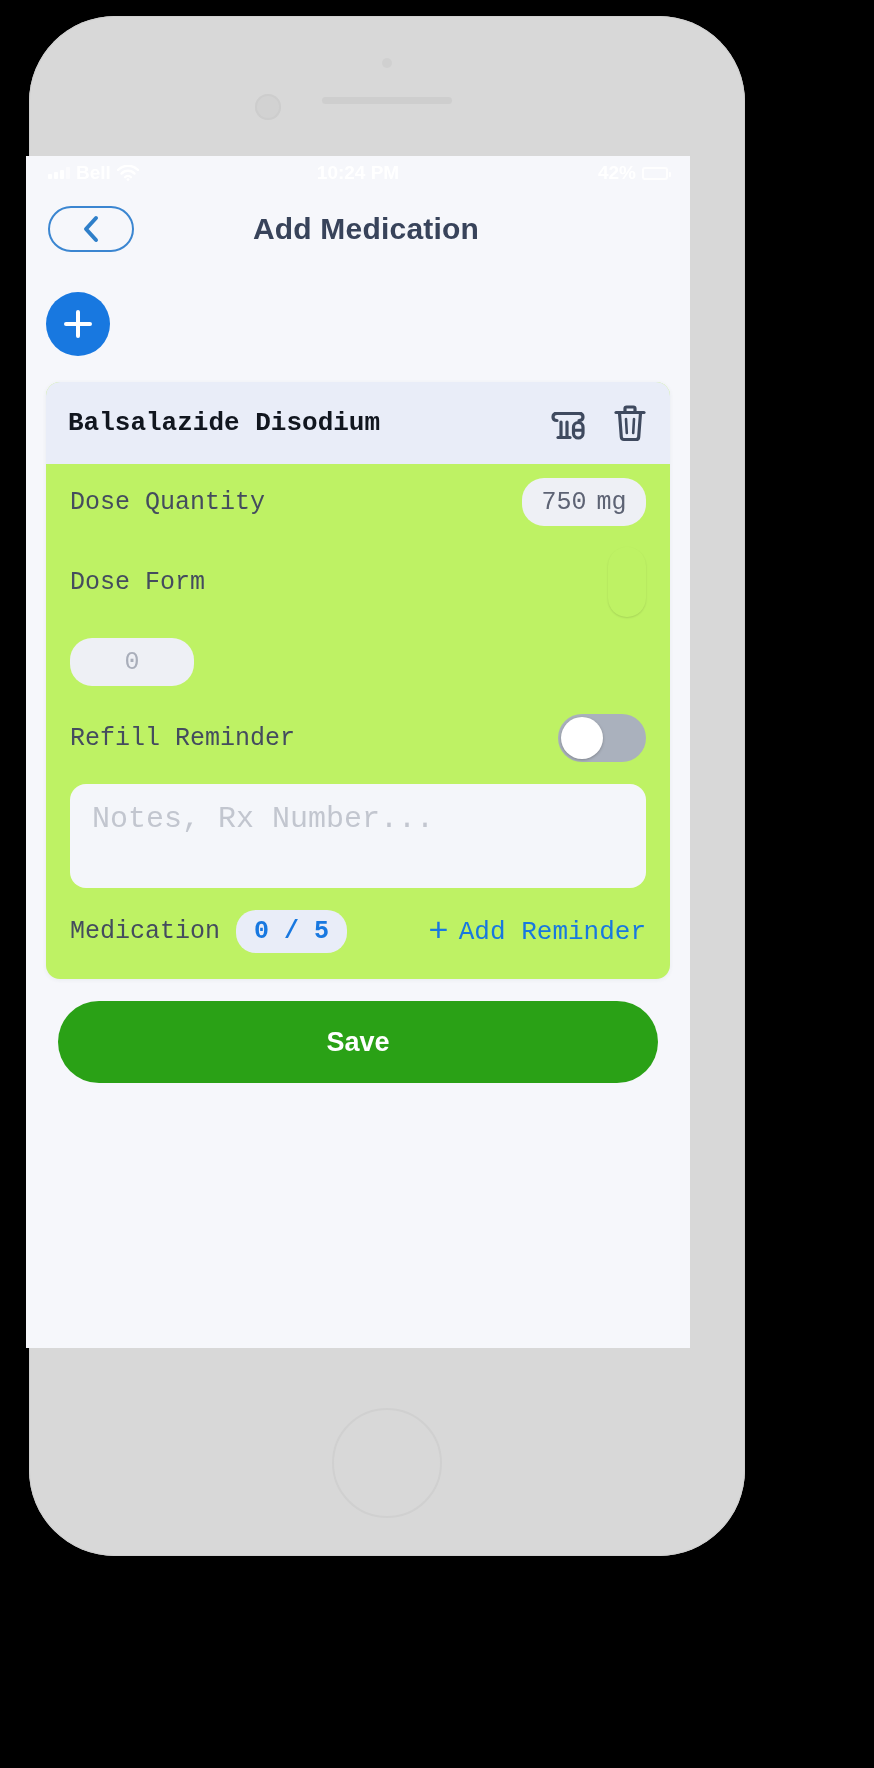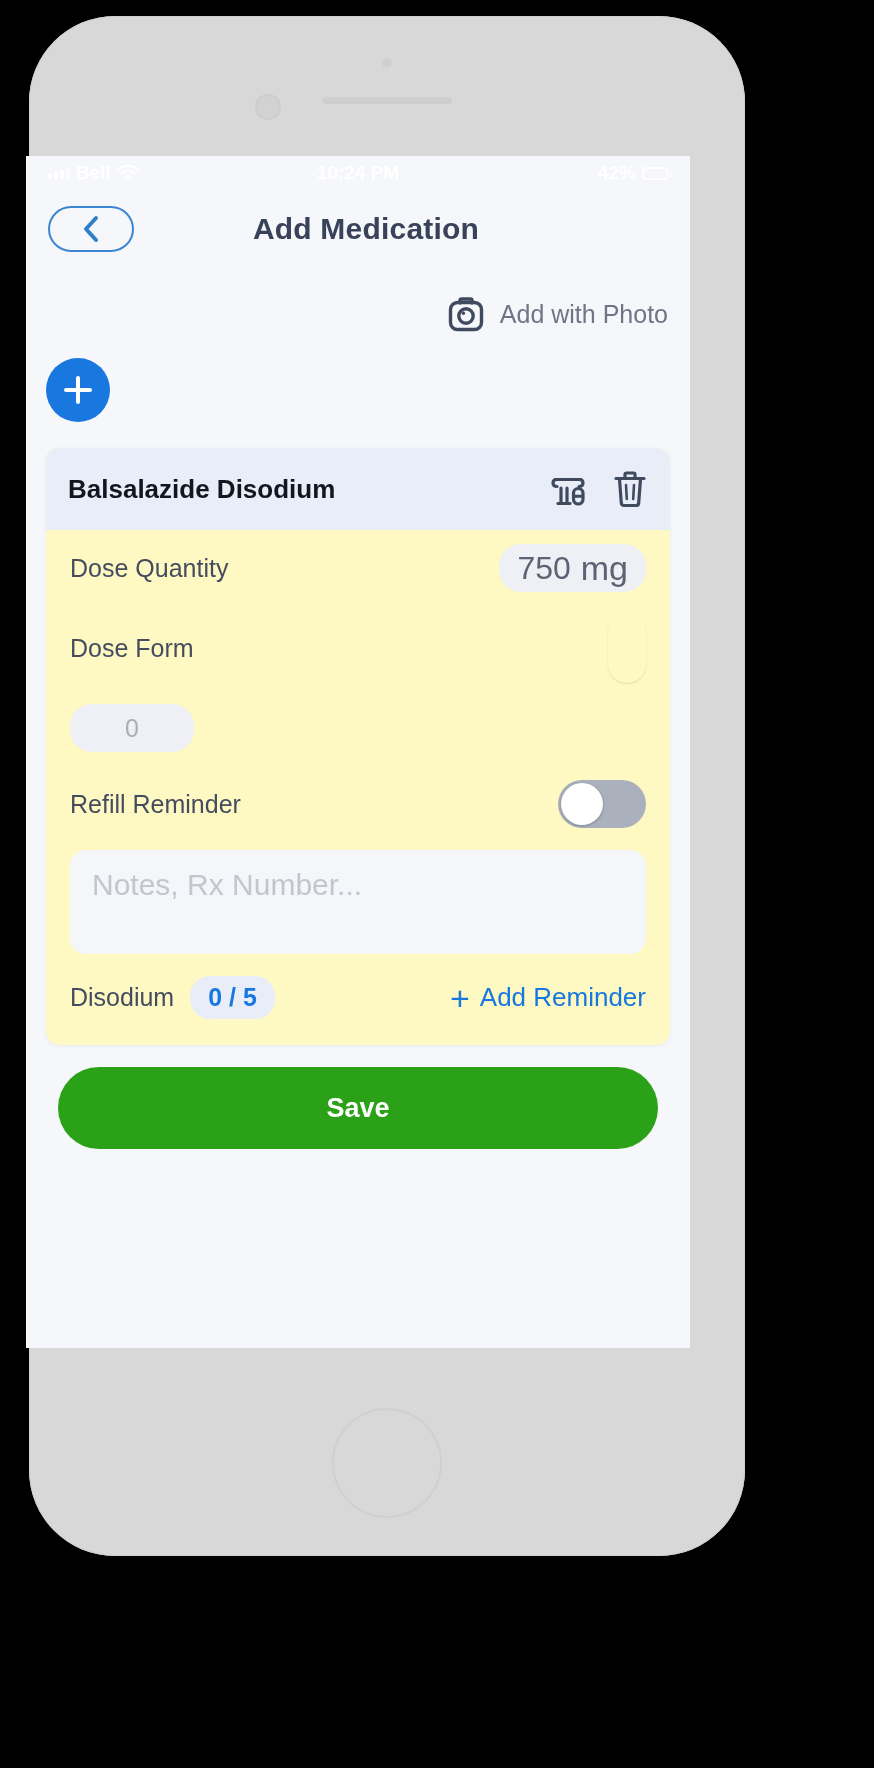--- a/index.html
+++ b/index.html
@@ -147,24 +147,25 @@
   #add-med-button::before,
   #add-med-button::after {
     content: ""; position: absolute; background: #ffffff; border-radius: 2px;
   }
   #add-med-button::before { width: 28px; height: 4px; }
   #add-med-button::after { width: 4px; height: 28px; }
 
   
   #med-card {
     margin: 26px 20px 0 20px;
-    background: #fef9c3;
+    background: #bef264;
     border-radius: 14px;
     overflow: hidden;
     box-shadow: 0 1px 4px rgba(60,70,90,.07);
+    font-family: Liberation Mono, monospace;
   }
   #med-card-header {
     background: #e9edf8;
     height: 82px;
     display: flex; align-items: center;
     padding: 0 22px;
   }
   #med-name {
     font-size: 26px; font-weight: bold; color: #11161f;
     flex: 1;
@@ -178,22 +179,22 @@
   }
   .row-label { font-size: 25px; color: #444c5e; flex: 1; }
 
   #dose-qty-pill {
     background: #eef0f5; border-radius: 22px;
     height: 48px; min-width: 124px;
     display: flex; align-items: center; justify-content: center;
     gap: 10px; padding: 0 18px;
     cursor: pointer;
   }
-  #dose-qty-value { font-size: 32px; color: #5d6374; }
-  #dose-qty-unit { font-size: 34px; color: #5d6374; }
+  #dose-qty-value { font-size: 25px; color: #5d6374; }
+  #dose-qty-unit { font-size: 25px; color: #5d6374; }
 
   #dose-form-row { height: 84px; }
   #capsule {
     width: 38px; height: 70px; border-radius: 19px;
     overflow: hidden; cursor: pointer;
     box-shadow: 0 1px 2px rgba(0,0,0,.12);
   }
   #capsule .top { height: 50%; background: #c7e2f7; }
   #capsule .bot { height: 50%; background: #1f7fd4; }
 
@@ -302,31 +303,20 @@
     <div id="back-button">
       <span style="display:inline-flex;">
         <svg width="18" height="28" viewBox="0 0 18 28" fill="none">
           <path d="M14 3 L4 14 L14 25" stroke="#2f7fc9" stroke-width="4" stroke-linecap="round" stroke-linejoin="round"></path>
         </svg>
       </span>
     </div>
     <div id="nav-title">Add Medication</div>
   </div>
 
-  <div id="add-photo-row">
-    <span style="display:inline-flex;">
-      <svg width="40" height="40" viewBox="0 0 40 40" fill="none">
-        <rect x="4.5" y="8.5" width="31" height="27" rx="7" stroke="#3f4a5f" stroke-width="3.4"></rect>
-        <path d="M14 9 L14 6.5 Q14 5 15.5 5 L24.5 5 Q26 5 26 6.5 L26 9" stroke="#3f4a5f" stroke-width="3.4" stroke-linecap="round"></path>
-        <circle cx="20" cy="22" r="7.2" stroke="#3f4a5f" stroke-width="3.4"></circle>
-        <circle cx="17.4" cy="19.2" r="1.7" fill="#3f4a5f"></circle>
-      </svg>
-    </span>
-    <span id="add-photo-label">Add with Photo</span>
-  </div>
 
   <div id="search-row">
     <div id="add-med-button" style="position:relative;">
     </div>
   </div>
 
   <div id="med-card">
 
     <div id="med-card-header">
       <span id="med-name">Balsalazide Disodium</span>
@@ -382,21 +372,21 @@
         <span class="knob"></span>
       </span>
     </div>
 
 
     <div id="notes-field">
       <span id="notes-placeholder">Notes, Rx Number...</span>
     </div>
 
     <div id="frequency-row">
-      <span id="frequency-label">Disodium</span>
+      <span id="frequency-label">Medication</span>
       <span id="frequency-badge">0 / 5</span>
       <span id="add-reminder-button">
         <span id="add-reminder-plus">+</span>
         <span id="add-reminder-label">Add Reminder</span>
       </span>
     </div>
 
   </div>
 
   <button id="save-button">

